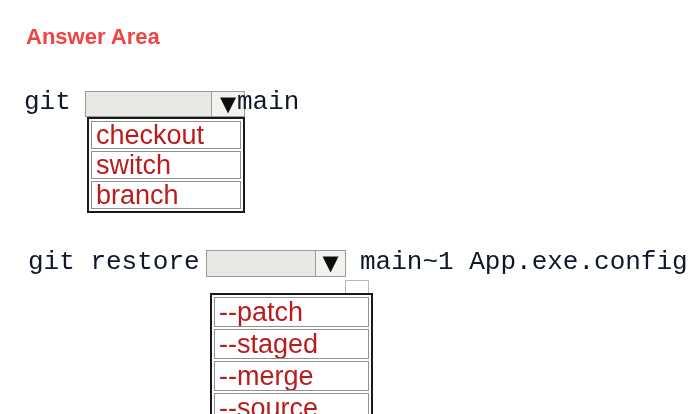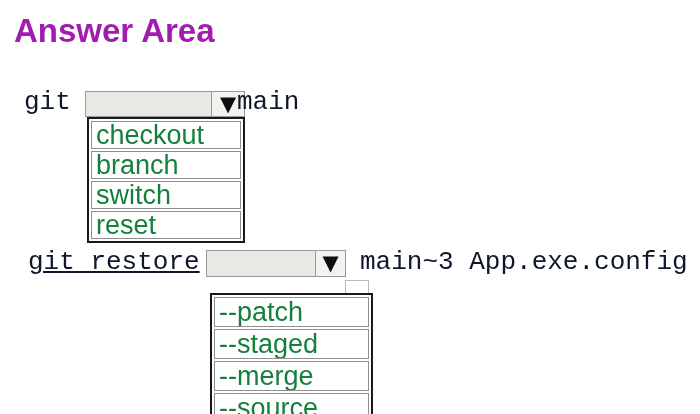--- a/index.html
+++ b/index.html
@@ -13,36 +13,36 @@
     height: 414px;
     background: #ffffff;
     overflow: hidden;
     font-family: "Liberation Sans", sans-serif;
   }
   .page-title {
     position: absolute;
     left: 14px;
     top: 12px;
     font-family: "Liberation Sans", sans-serif;
-    font-size: 33px;
+    font-size: 22px;
     font-weight: bold;
-    color: #a21caf;
-    margin: 0;
+    color: #ef4444;
+    margin: 12px;
   }
   .mono {
     position: absolute;
     font-family: "Liberation Mono", "DejaVu Sans Mono", monospace;
     font-size: 26px;
     line-height: 28px;
     color: #0f172a;
     white-space: pre;
   }
   .pos-prefix-1 { left: 24px;  top: 88px;  }
   .pos-suffix-1 { left: 237px; top: 88px;  }
-  .pos-prefix-2 { left: 28px;  top: 248px; text-decoration: underline; }
+  .pos-prefix-2 { left: 28px;  top: 248px; }
   .pos-suffix-2 { left: 360px; top: 248px; }
 
   
   .select {
     position: absolute;
     box-sizing: border-box;
     background: #e8e8e5;
     border: 1px solid #9a9a9a;
     display: flex;
     align-items: stretch;
@@ -85,21 +85,21 @@
   .pos-list-1 { left: 87px;  top: 117px; width: 158px; }
   .pos-list-2 { left: 210px; top: 293px; width: 163px; }
   .opt {
     box-sizing: border-box;
     border: 1px solid #8f8f8f;
     background: #ffffff;
     margin-bottom: 2px;
     padding-left: 4px;
     font-family: "Liberation Sans", sans-serif;
     font-size: 27px;
-    color: #15803d;
+    color: #b91c1c;
     overflow: hidden;
     white-space: nowrap;
     cursor: default;
   }
   .opt:last-child { margin-bottom: 0; }
   .pos-list-1 .opt { height: 28px; line-height: 26px; }
   .pos-list-2 .opt { height: 30px; line-height: 28px; }
 
   
   .ghost-cell {
@@ -129,35 +129,34 @@
     <span class="select-value"></span>
     <span class="select-arrow">
       <span class="arrow-glyph">▼</span>
     </span>
   </div>
 
   <span class="mono pos-suffix-1">main</span>
 
   <div class="listbox pos-list-1">
     <div class="opt">checkout</div>
+    <div class="opt">switch</div>
     <div class="opt">branch</div>
-    <div class="opt">switch</div>
-    <div class="opt">reset</div>
   </div>
 
   <span class="mono pos-prefix-2">git restore</span>
 
   <div class="select pos-select-2">
     <span class="select-value"></span>
     <span class="select-arrow">
       <span class="arrow-glyph">▼</span>
     </span>
   </div>
 
-  <span class="mono pos-suffix-2">main~3 App.exe.config</span>
+  <span class="mono pos-suffix-2">main~1 App.exe.config</span>
 
   <div class="ghost-cell ghost-1"></div>
   <div class="ghost-cell ghost-2"></div>
   <div class="ghost-cell ghost-3"></div>
   <div class="ghost-cell ghost-4"></div>
 
   <div class="listbox pos-list-2">
     <div class="opt">--patch</div>
     <div class="opt">--staged</div>
     <div class="opt">--merge</div>

